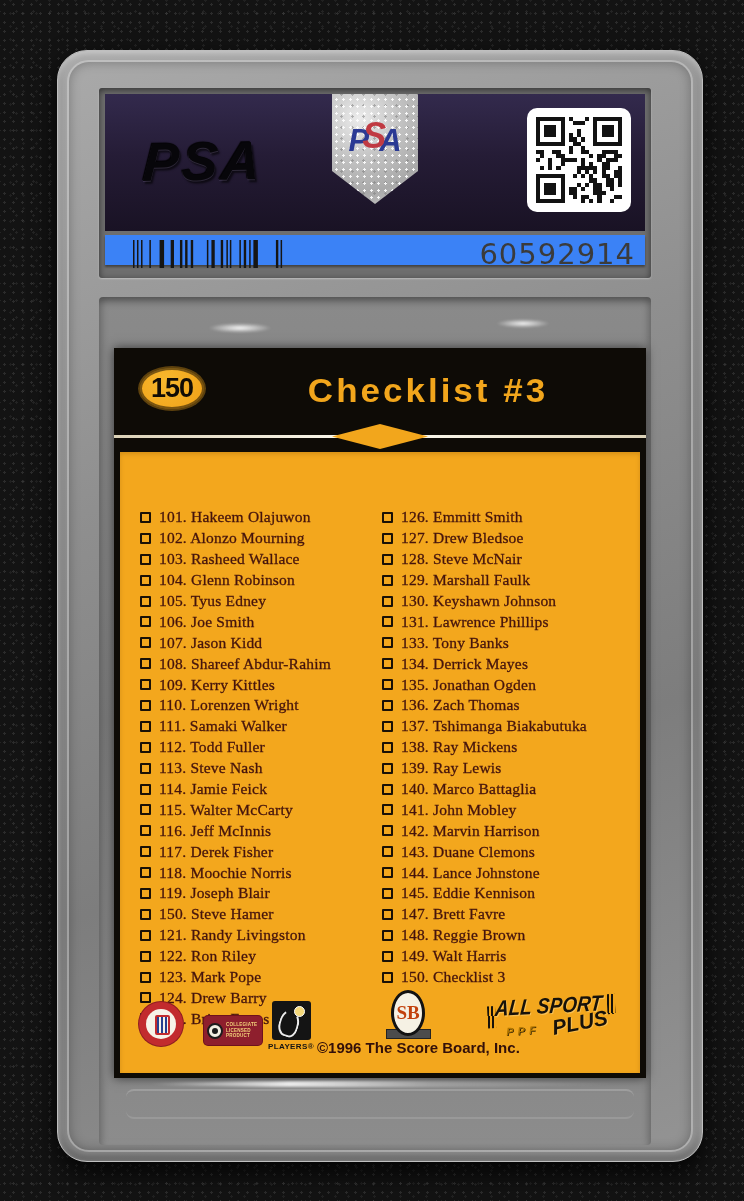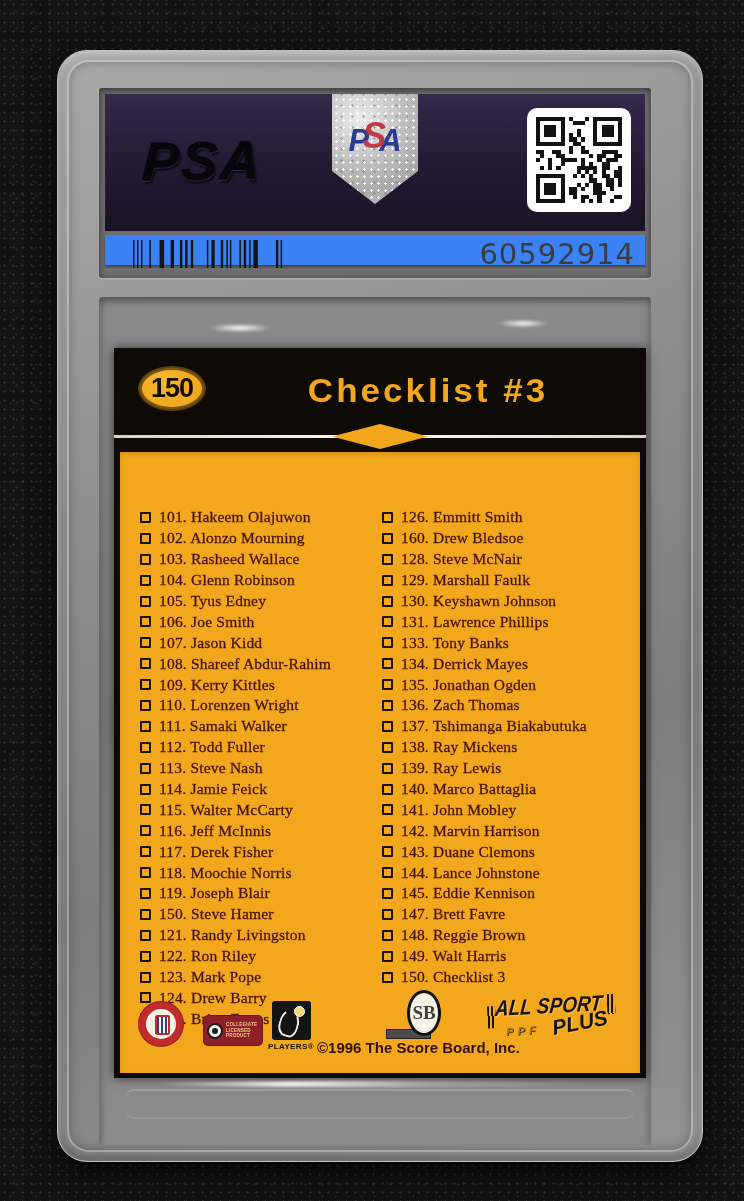--- a/index.html
+++ b/index.html
@@ -97,21 +97,21 @@
   .badge-text{font-weight:700;font-size:4.6px;line-height:1.2;color:#f3d27a;letter-spacing:.2px;}
   .logo-players{position:absolute;left:152px;top:549px;width:39px;height:39px;background:#141414;border-radius:3px;}
   .logo-players::before{content:"";position:absolute;left:22px;top:5px;width:9px;height:9px;border-radius:50%;
     background:#f5d87a;border:1px solid #fff;}
   .logo-players::after{content:"";position:absolute;left:7px;top:9px;width:16px;height:23px;
     border:2.5px solid #ededed;border-top-color:transparent;border-radius:50% 60% 40% 50%;transform:rotate(18deg);}
   .players-caption{position:absolute;left:138px;top:590px;width:66px;text-align:center;
     font-weight:800;font-size:8px;letter-spacing:.4px;color:#141414;}
   .logo-sb{position:absolute;left:271px;top:538px;width:34px;height:46px;border:3px solid #121212;border-radius:50%;
     background:#f5f1e4;display:flex;align-items:center;justify-content:center;z-index:2;
-    font-family:"Liberation Serif",serif;font-weight:700;font-size:19px;color:#404040;margin-left:16px;}
+    font-family:"Liberation Serif",serif;font-weight:700;font-size:19px;color:#c2410c;}
   .sb-bar{position:absolute;left:266px;top:577px;width:45px;height:10px;background:#4c4c4c;border:1.5px solid #232323;z-index:1;}
   .copyright{position:absolute;left:197px;top:587px;white-space:nowrap;
     font-weight:700;font-size:15px;color:#33100a;}
   .logo-allsport{position:absolute;left:376px;top:543px;width:118px;height:58px;transform:rotate(-3deg);}
   .logo-allsport::before{content:"";position:absolute;left:-8px;top:8px;width:8px;height:22px;
     background:repeating-linear-gradient(90deg,#17120a 0 2px,transparent 2px 4px);}
   .logo-allsport::after{content:"";position:absolute;right:-2px;top:2px;width:8px;height:20px;
     background:repeating-linear-gradient(90deg,#17120a 0 2px,transparent 2px 4px);}
   .as-main{font-style:italic;font-weight:900;font-size:19px;letter-spacing:0;color:#17120a;white-space:nowrap;
     transform:skewX(-8deg) scaleY(1.15);text-shadow:1px 1px 0 rgba(255,220,140,.5);}
@@ -479,21 +479,21 @@
                 <span class="check-label">125. Brian Evans</span>
               </div>
             </div>
           <div class="col col-1">
               <div class="check-row">
                 <span class="checkbox"></span>
                 <span class="check-label">126. Emmitt Smith</span>
               </div>
               <div class="check-row">
                 <span class="checkbox"></span>
-                <span class="check-label">160. Drew Bledsoe</span>
+                <span class="check-label">127. Drew Bledsoe</span>
               </div>
               <div class="check-row">
                 <span class="checkbox"></span>
                 <span class="check-label">128. Steve McNair</span>
               </div>
               <div class="check-row">
                 <span class="checkbox"></span>
                 <span class="check-label">129. Marshall Faulk</span>
               </div>
               <div class="check-row">

